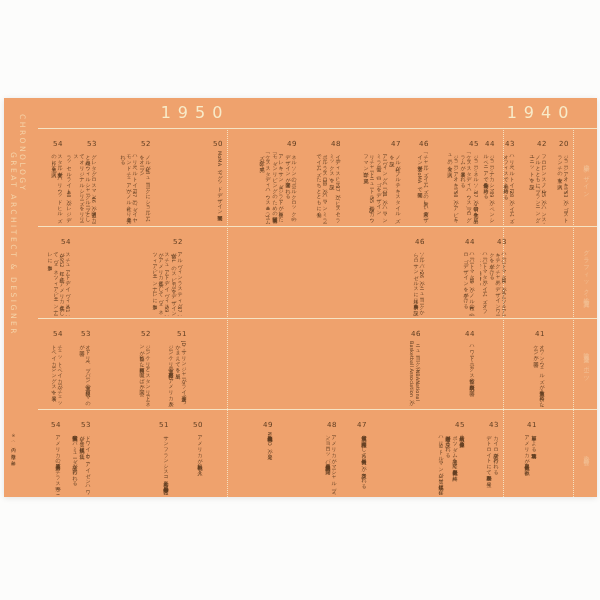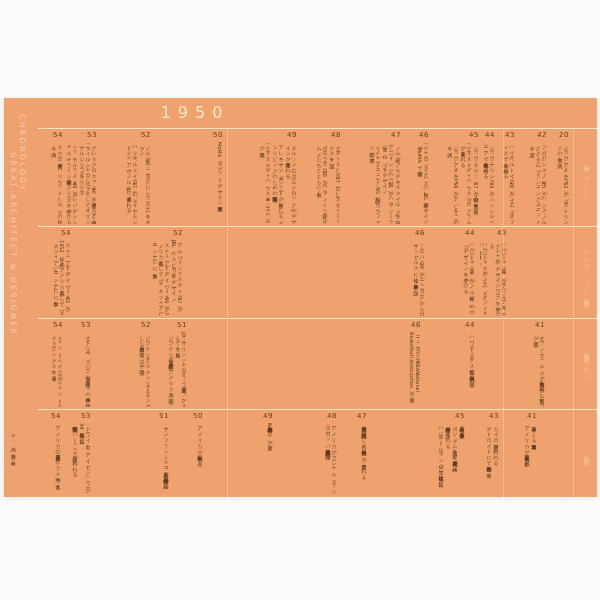--- a/index.html
+++ b/index.html
@@ -43,21 +43,21 @@
   
   .cat-label{
     position:absolute;left:572px;width:20px;
     writing-mode:vertical-rl;
     color:#f2bf93;font-size:6px;letter-spacing:1px;
     display:flex;align-items:center;justify-content:center;
     text-align:center;
   }
   
   .band{position:absolute;left:0;right:0;}
-  .block{position:absolute;top:3px;bottom:2px;}
+  .block{position:absolute;top:12px;bottom:2px;}
   .yr{
     display:block;text-align:right;
     font-size:7px;line-height:9px;color:#5e3c20;
     letter-spacing:0.5px;padding-right:1px;
   }
   .lines{
     position:absolute;top:11px;bottom:0;right:0;left:0;
     writing-mode:vertical-rl;text-orientation:mixed;
     overflow:hidden;
   }
@@ -71,20 +71,21 @@
     writing-mode:vertical-rl;
     font-size:4.5px;color:#6b4527;letter-spacing:0.5px;
   }
 </style>
 </head>
 <body>
 
 <div class="page">
 
   <div class="decade d1950">1950</div>
+  <div class="decade d1940">1940</div>
 
   <div class="margin-title">
     <span class="t1">CHRONOLOGY</span>
     <span class="t2">GREAT ARCHITECT &amp; DESIGNER</span>
   </div>
 
   <div class="hline" style="top:30px"></div>
   <div class="hline" style="top:128px"></div>
   <div class="hline" style="top:220px"></div>
   <div class="hline" style="top:311px"></div>
@@ -163,21 +164,21 @@
           <div class="lines">
             <p>ジョージ・ナカシマ（39）がペンシルベニアで家具制作を始める</p>
           </div>
         </div>
         <div class="block" style="left: 494px; width: 18px;">
           <span class="yr">43</span>
           <div class="lines">
             <p>ハリー・ベルトイア（28）がイームズ・オフィスで働き始める</p>
           </div>
         </div>
-        <div class="block" style="left: 514px; width: 30px; font-style: italic;">
+        <div class="block" style="left: 514px; width: 30px;">
           <span class="yr">42</span>
           <div class="lines">
             <p>フローレンス・ノル（25）がハンス・ノルとともに「プランニング・ユニット」を設立</p>
           </div>
         </div>
         <div class="block" style="left: 546px; width: 20px;">
           <span class="yr">20</span>
           <div class="lines">
             <p>ジョージア・オキーフ（53）がゴーストランチの家を購入</p>
           </div>

